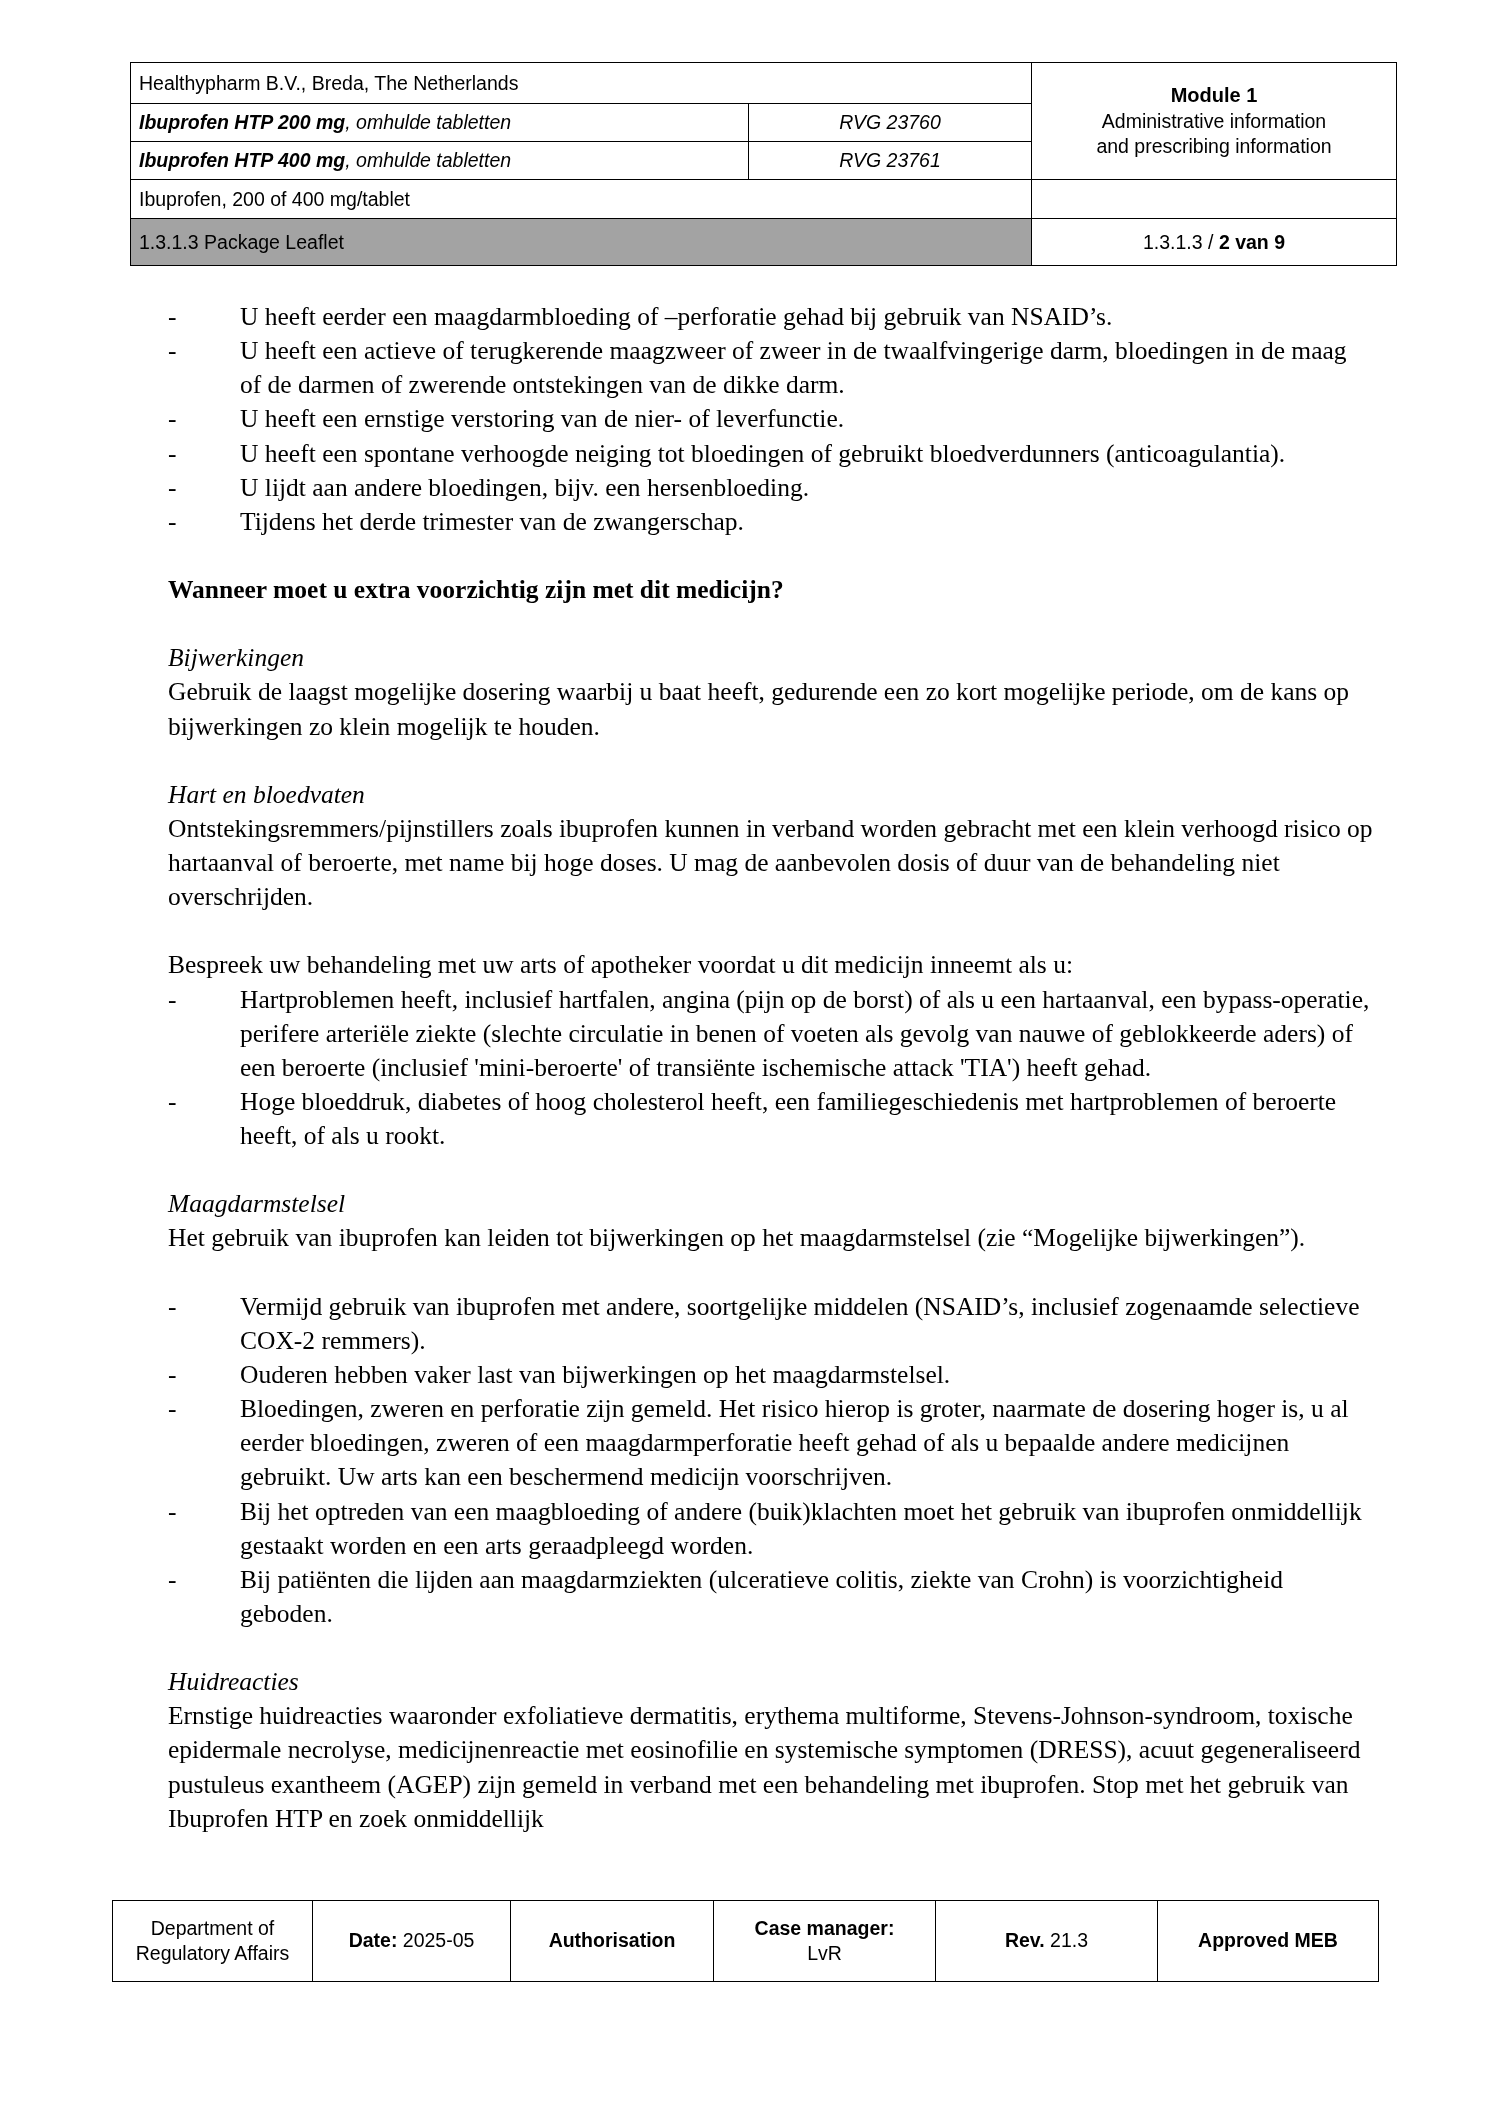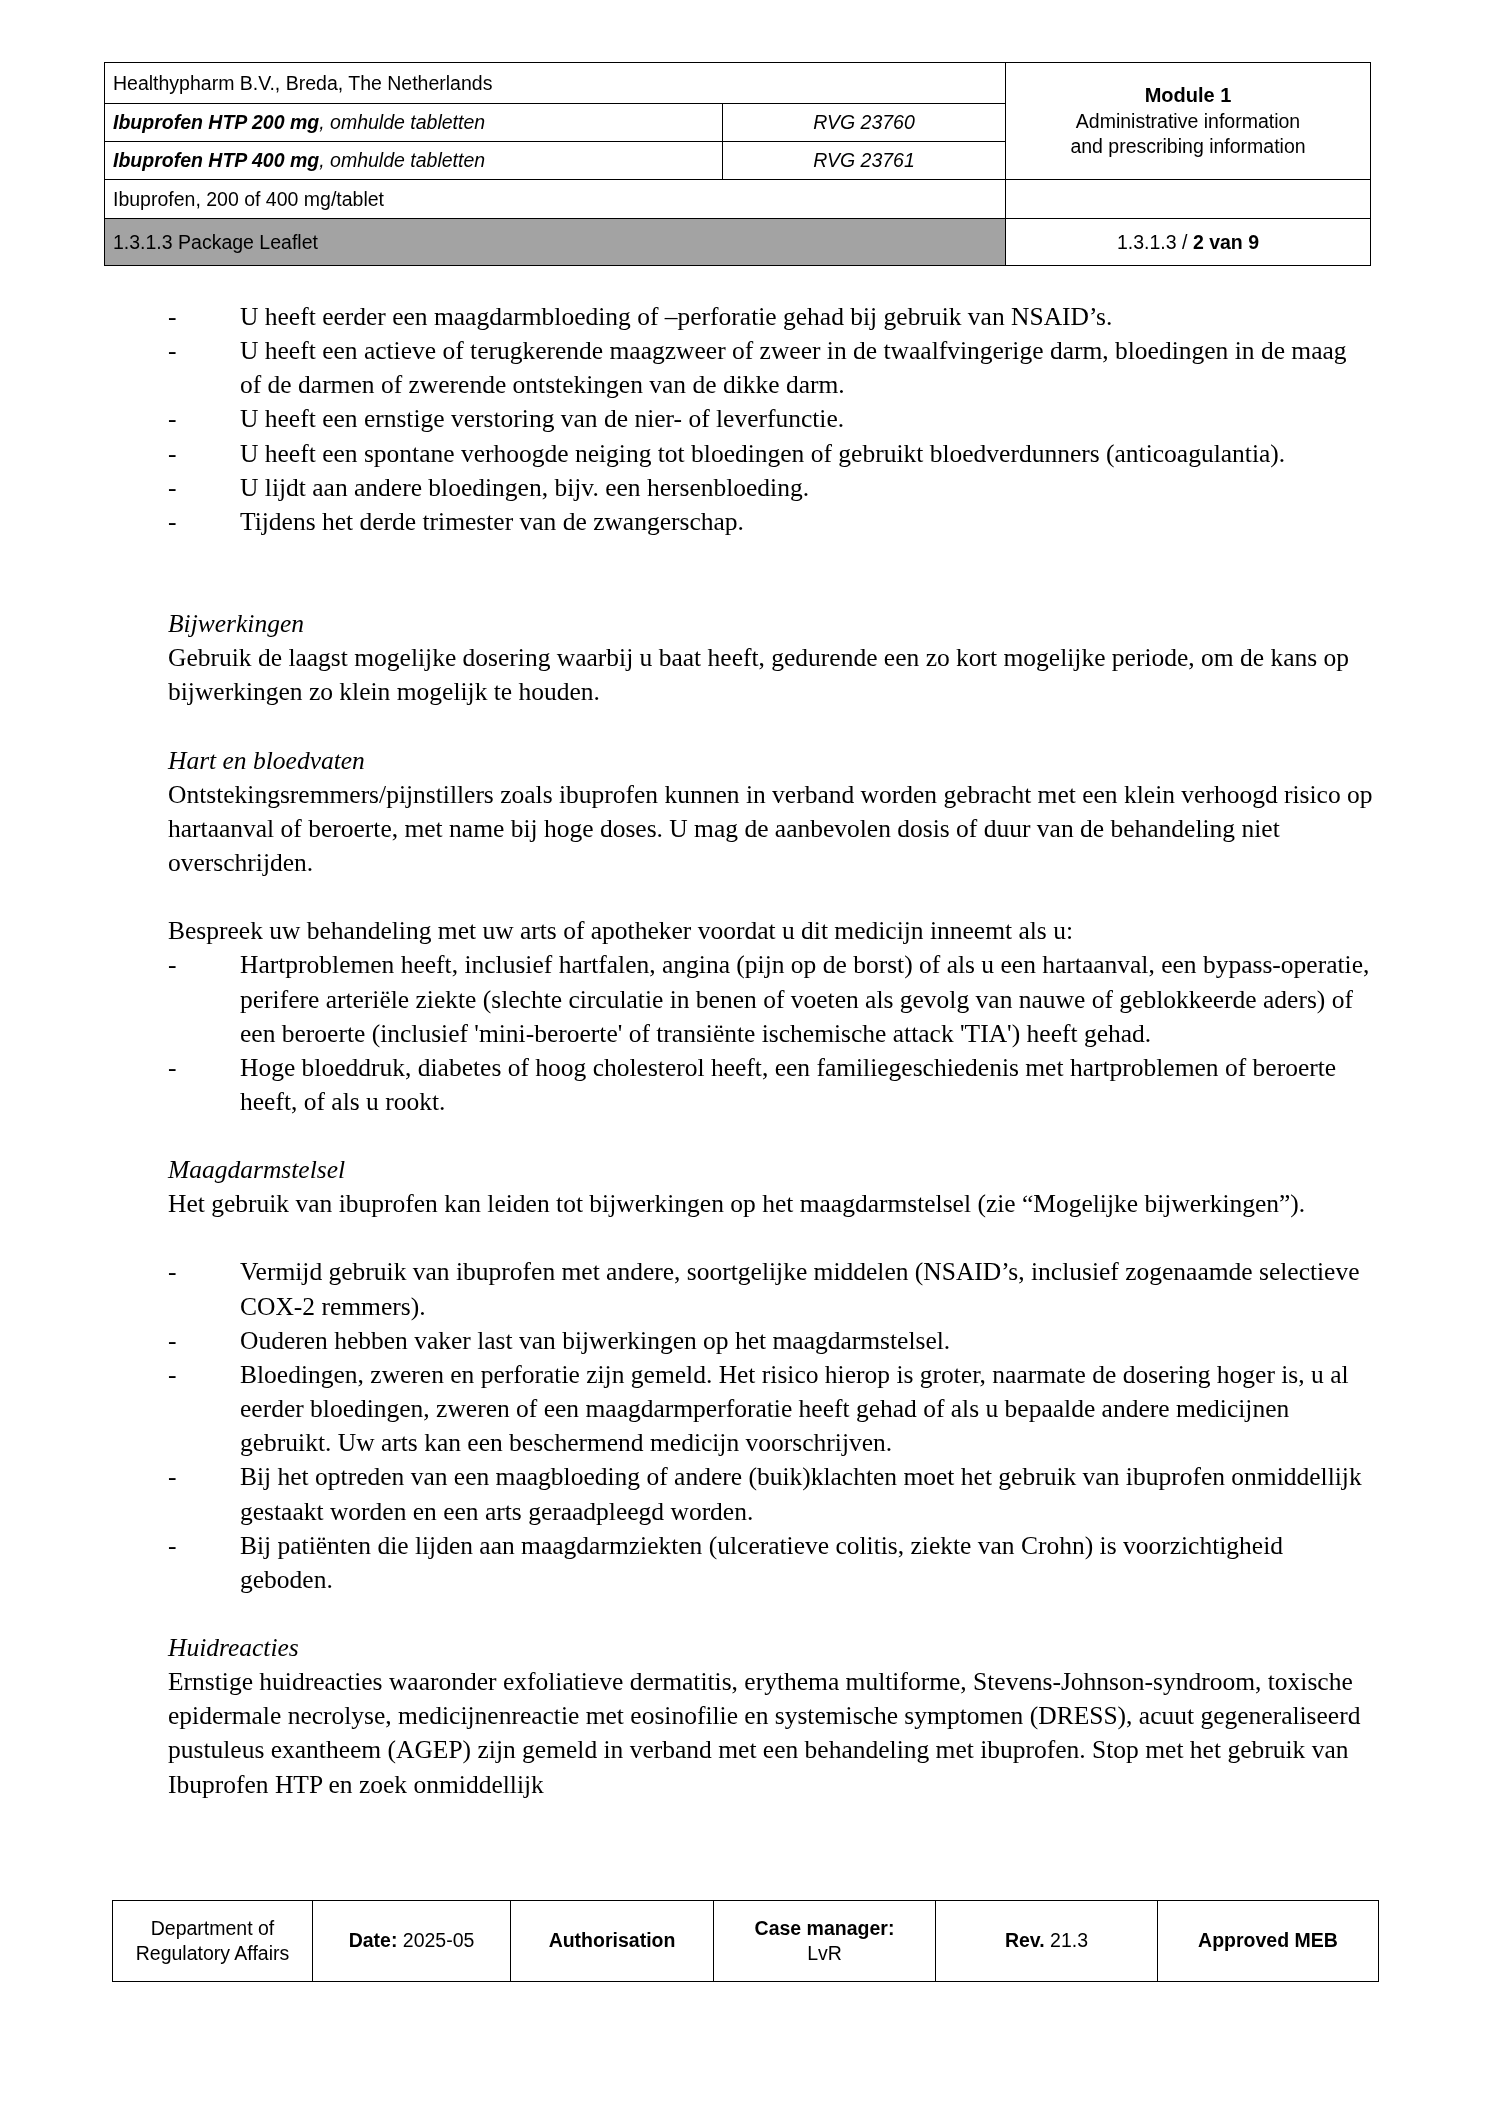--- a/index.html
+++ b/index.html
@@ -20,21 +20,21 @@
     left: 0;
     top: 0;
     width: 1494px;
     height: 2112px;
     box-sizing: border-box;
   }
 
   
   .header-table {
     position: absolute;
-    left: 104px;
+    left: 130px;
     top: 62px;
     width: 1266px;
     border-collapse: collapse;
     table-layout: fixed;
     font-family: "Liberation Sans", "DejaVu Sans", sans-serif;
   }
   .header-table td {
     border: 1.6px solid #000;
     padding: 2px 8px;
     vertical-align: middle;
@@ -199,20 +199,21 @@
       <li><span class="dash">-</span><span>U heeft eerder een maagdarmbloeding of –perforatie gehad bij gebruik van NSAID’s.</span></li>
       <li><span class="dash">-</span><span>U heeft een actieve of terugkerende maagzweer of zweer in de twaalfvingerige darm, bloedingen in de maag of de darmen of zwerende ontstekingen van de dikke darm.</span></li>
       <li><span class="dash">-</span><span>U heeft een ernstige verstoring van de nier- of leverfunctie.</span></li>
       <li><span class="dash">-</span><span>U heeft een spontane verhoogde neiging tot bloedingen of gebruikt bloedverdunners (anticoagulantia).</span></li>
       <li><span class="dash">-</span><span>U lijdt aan andere bloedingen, bijv. een hersenbloeding.</span></li>
       <li><span class="dash">-</span><span>Tijdens het derde trimester van de zwangerschap.</span></li>
     </ul>
 
     <div class="spacer-line"></div>
 
+    <p class="bold-head">Wanneer moet u extra voorzichtig zijn met dit medicijn?</p>
 
     <div class="spacer-line"></div>
 
     <p class="sub-italic">Bijwerkingen</p>
     <p class="para">Gebruik de laagst mogelijke dosering waarbij u baat heeft, gedurende een zo kort mogelijke periode, om de kans op bijwerkingen zo klein mogelijk te houden.</p>
 
     <div class="spacer-line"></div>
 
     <p class="sub-italic">Hart en bloedvaten</p>
     <p class="para">Ontstekingsremmers/pijnstillers zoals ibuprofen kunnen in verband worden gebracht met een klein verhoogd risico op hartaanval of beroerte, met name bij hoge doses. U mag de aanbevolen dosis of duur van de behandeling niet overschrijden.</p>

